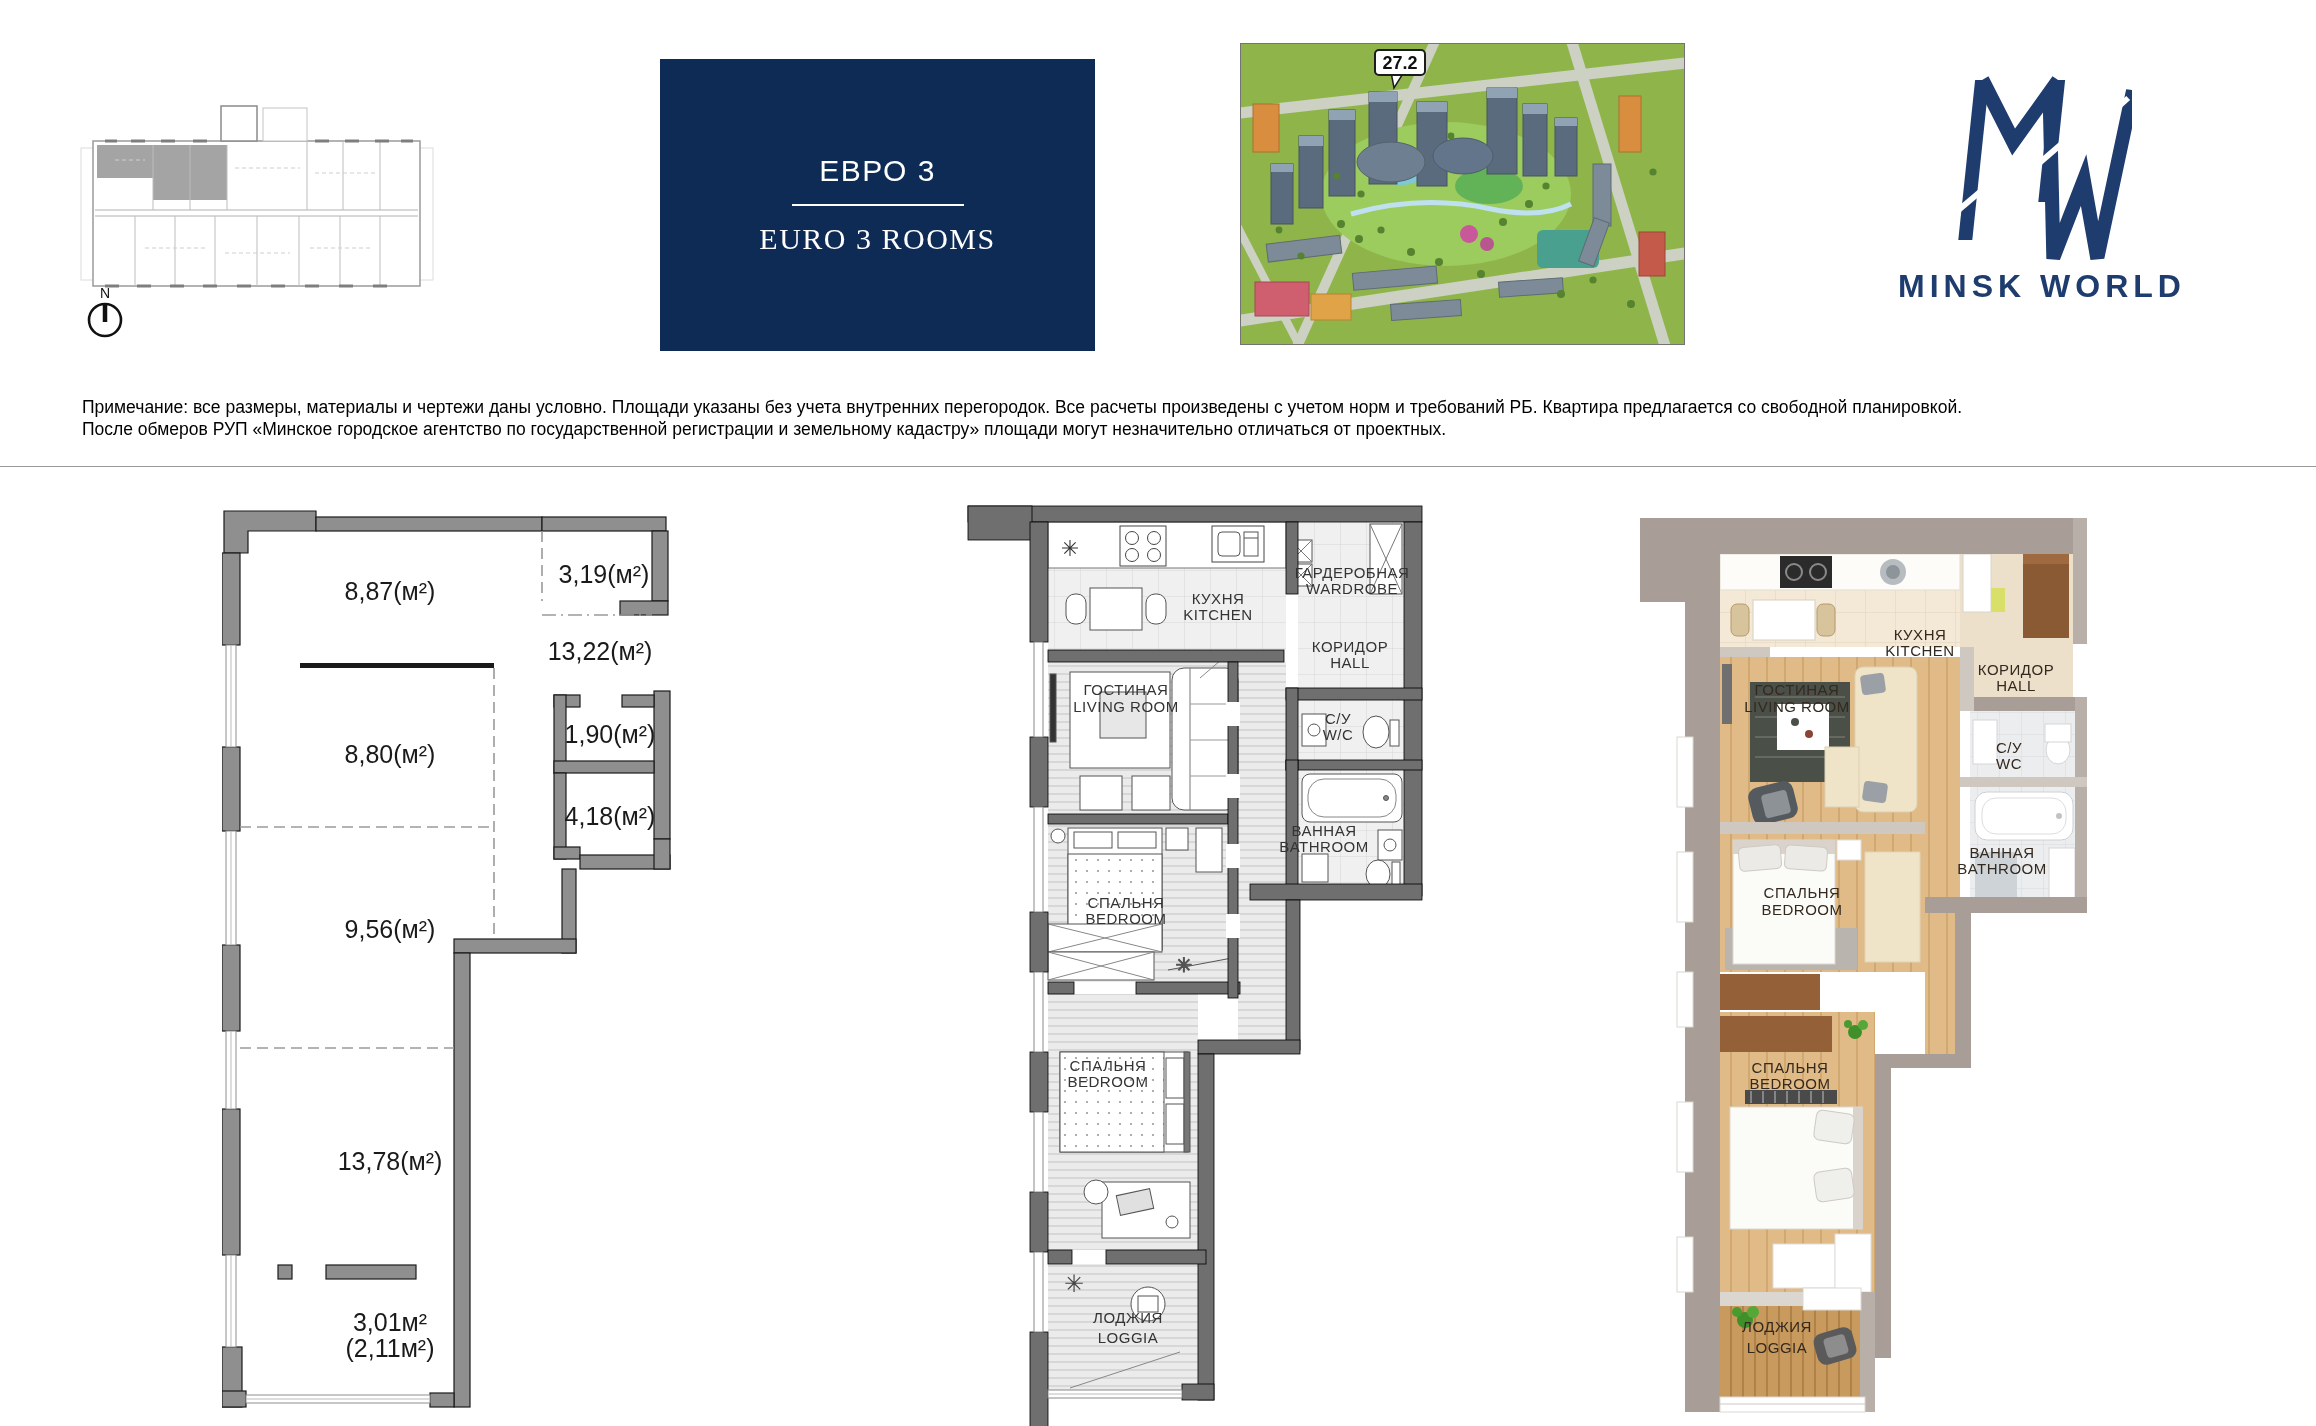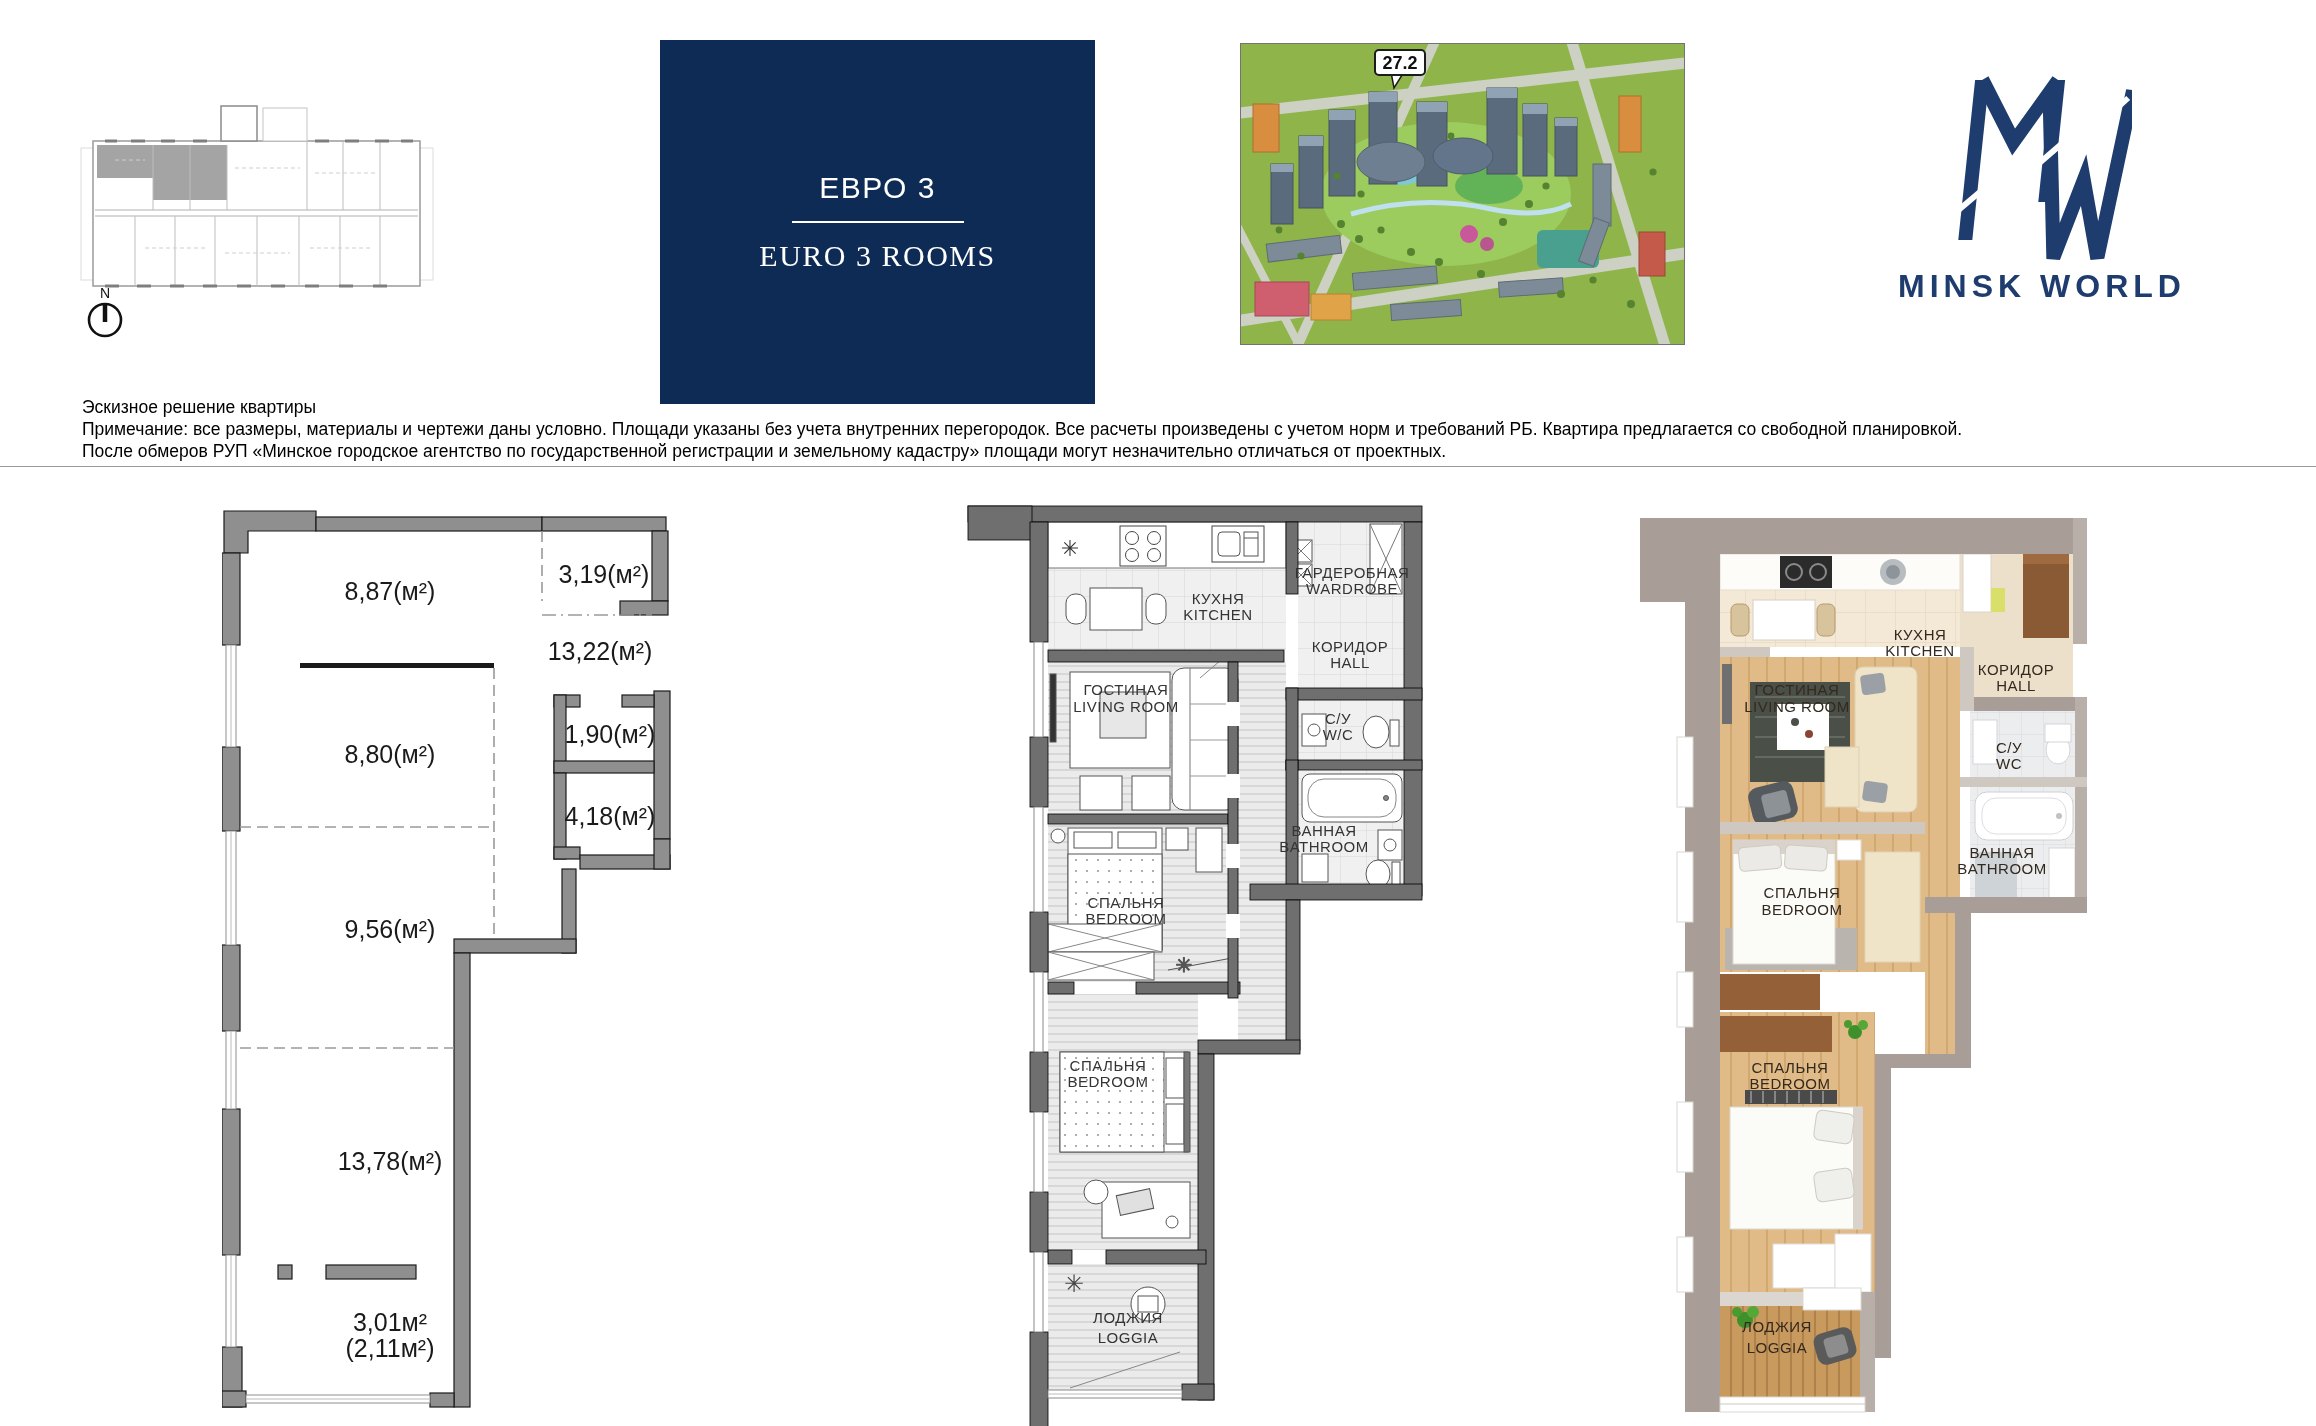--- a/index.html
+++ b/index.html
@@ -3,21 +3,21 @@
 <meta charset="utf-8">
 <style>
   html,body{margin:0;padding:0;}
   body{
     width:2316px;height:1426px;position:relative;background:#ffffff;
     font-family:"Liberation Sans", sans-serif;overflow:hidden;
   }
   .abs{position:absolute;}
   
   #title-box{
-    left:660px;top:40px;width:435px;height:364px;
+    left:660px;top:59px;width:435px;height:292px;
     display:flex;flex-direction:column;align-items:center;justify-content:center;
     color:#fff;text-align:center;
   }
   #title-box .t1{font-size:30px;letter-spacing:1.5px;}
   #title-box .divider{width:172px;height:2px;background:#fff;margin:16px 0;}
   #title-box .t2{font-size:30px;letter-spacing:1.5px;font-family:Liberation Serif, serif;}
   #aerial-wrap{left:1240px;top:43px;width:445px;height:302px;border:1px solid #737373;box-sizing:border-box;}
   #logo-wrap{left:1862px;top:62px;width:360px;height:260px;display:flex;flex-direction:column;align-items:center;}
   #logo-word{font-size:32px;font-weight:bold;letter-spacing:5px;margin-top:6px;white-space:nowrap;}
   
@@ -205,21 +205,20 @@
     <g stroke="#ffffff" stroke-width="6" transform="skewX(-6) translate(18,0)">
       <line x1="60" y1="120" x2="100" y2="82"></line>
       <line x1="128" y1="70" x2="162" y2="36"></line>
       <line x1="2" y1="150" x2="30" y2="124"></line>
     </g>
   </svg>
   <div id="logo-word" style="color:#1e3c6e;">MINSK WORLD</div>
 </div>
 
 <div class="abs" id="disclaimer">
-  <div>Эскизное решение квартиры</div>
   <div>Примечание: все размеры, материалы и чертежи даны условно. Площади указаны без учета внутренних перегородок. Все расчеты произведены с учетом норм и требований РБ. Квартира предлагается со свободной планировкой.</div>
   <div>После обмеров РУП «Минское городское агентство по государственной регистрации и земельному кадастру» площади могут незначительно отличаться от проектных.</div>
 </div>
 <div class="abs" style="left:0;top:466px;width:2316px;border-top:1px solid #999;"></div>
 
 <svg class="abs" style="left:222px;top:495px;" width="480" height="935" viewBox="0 0 480 935">
   <g fill="#8f8f8f" stroke="#1c1c1c" stroke-width="1.2">
     <path d="M2,16 H94 V36 H26 V58 H2 Z"></path>
     <rect x="94" y="22" width="226" height="14"></rect>
     <rect x="320" y="22" width="124" height="14"></rect>

